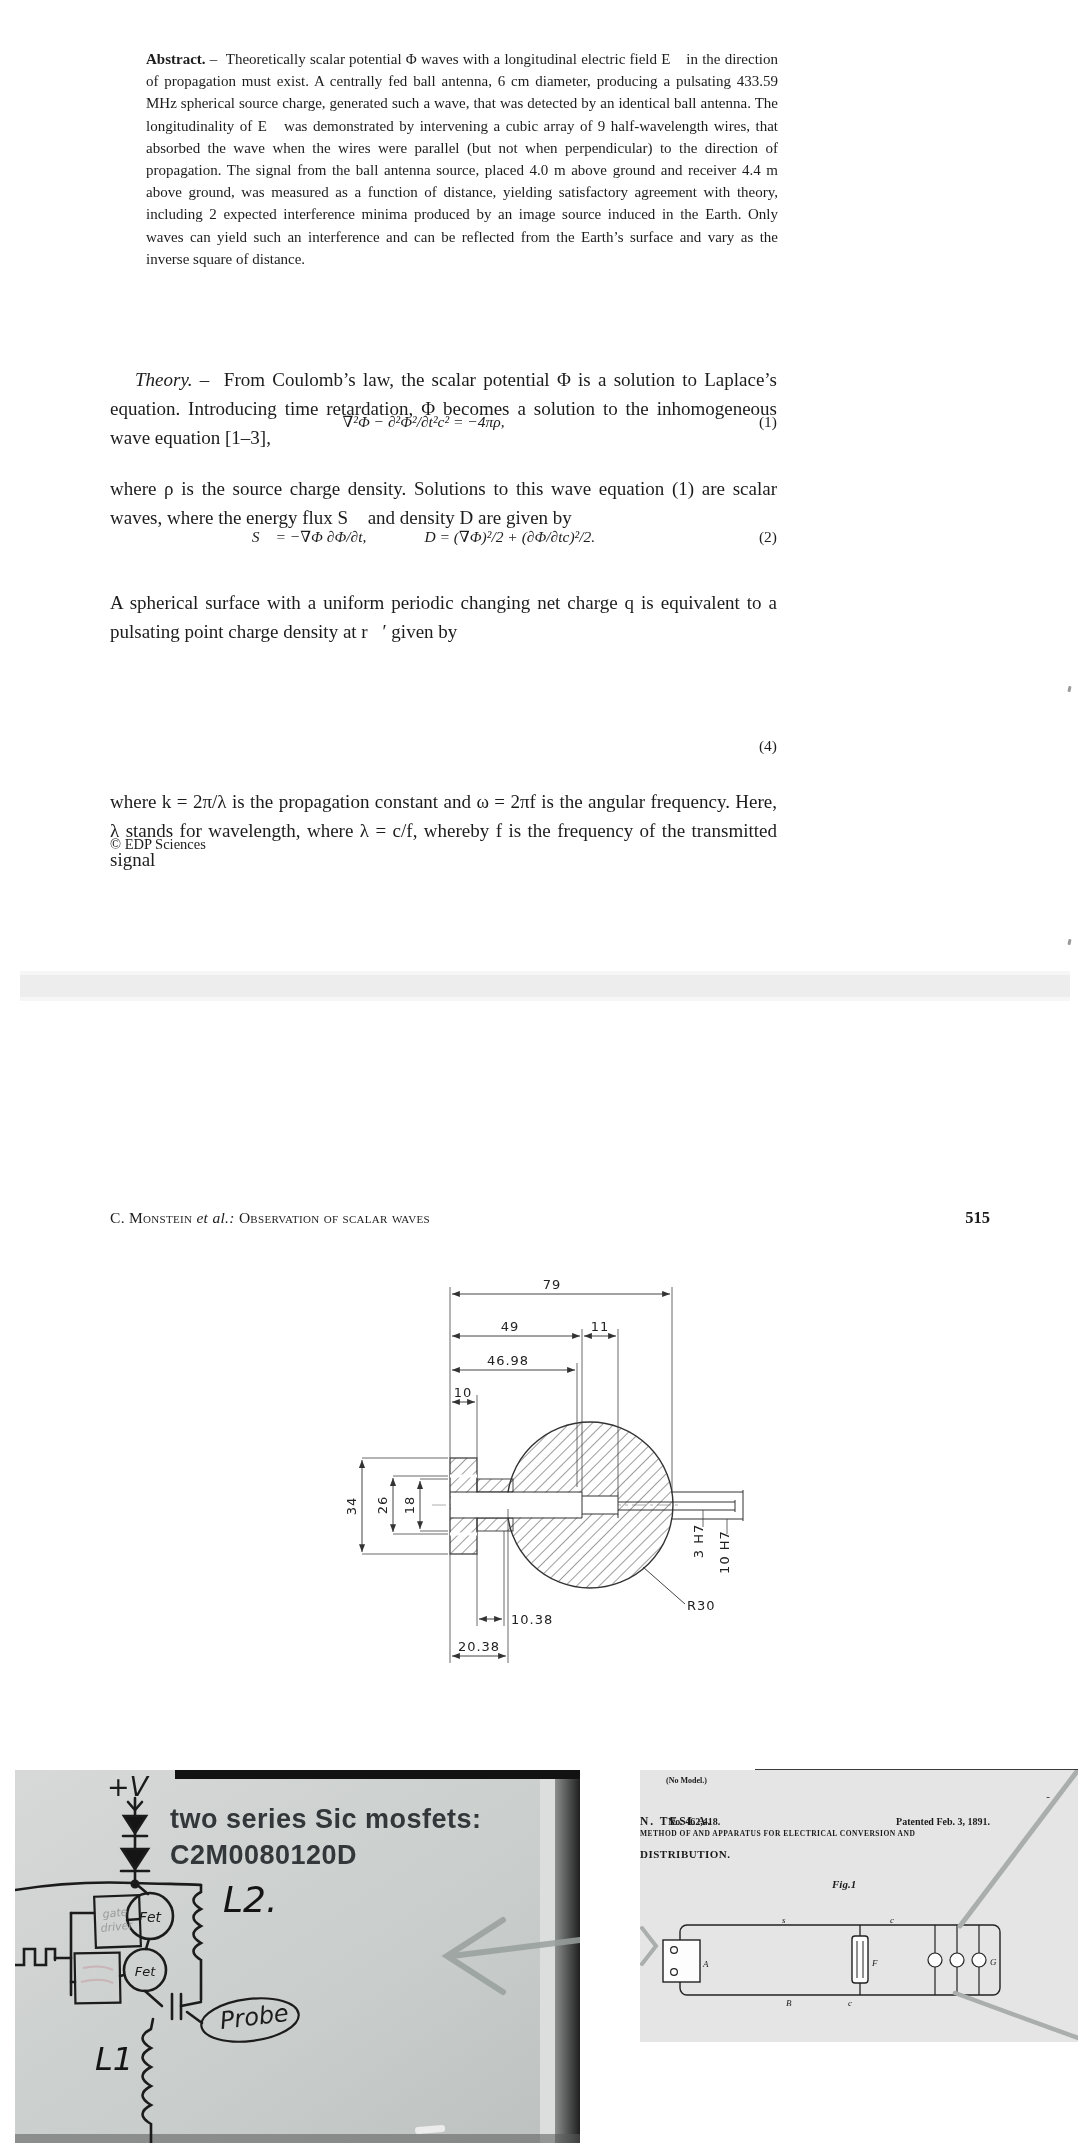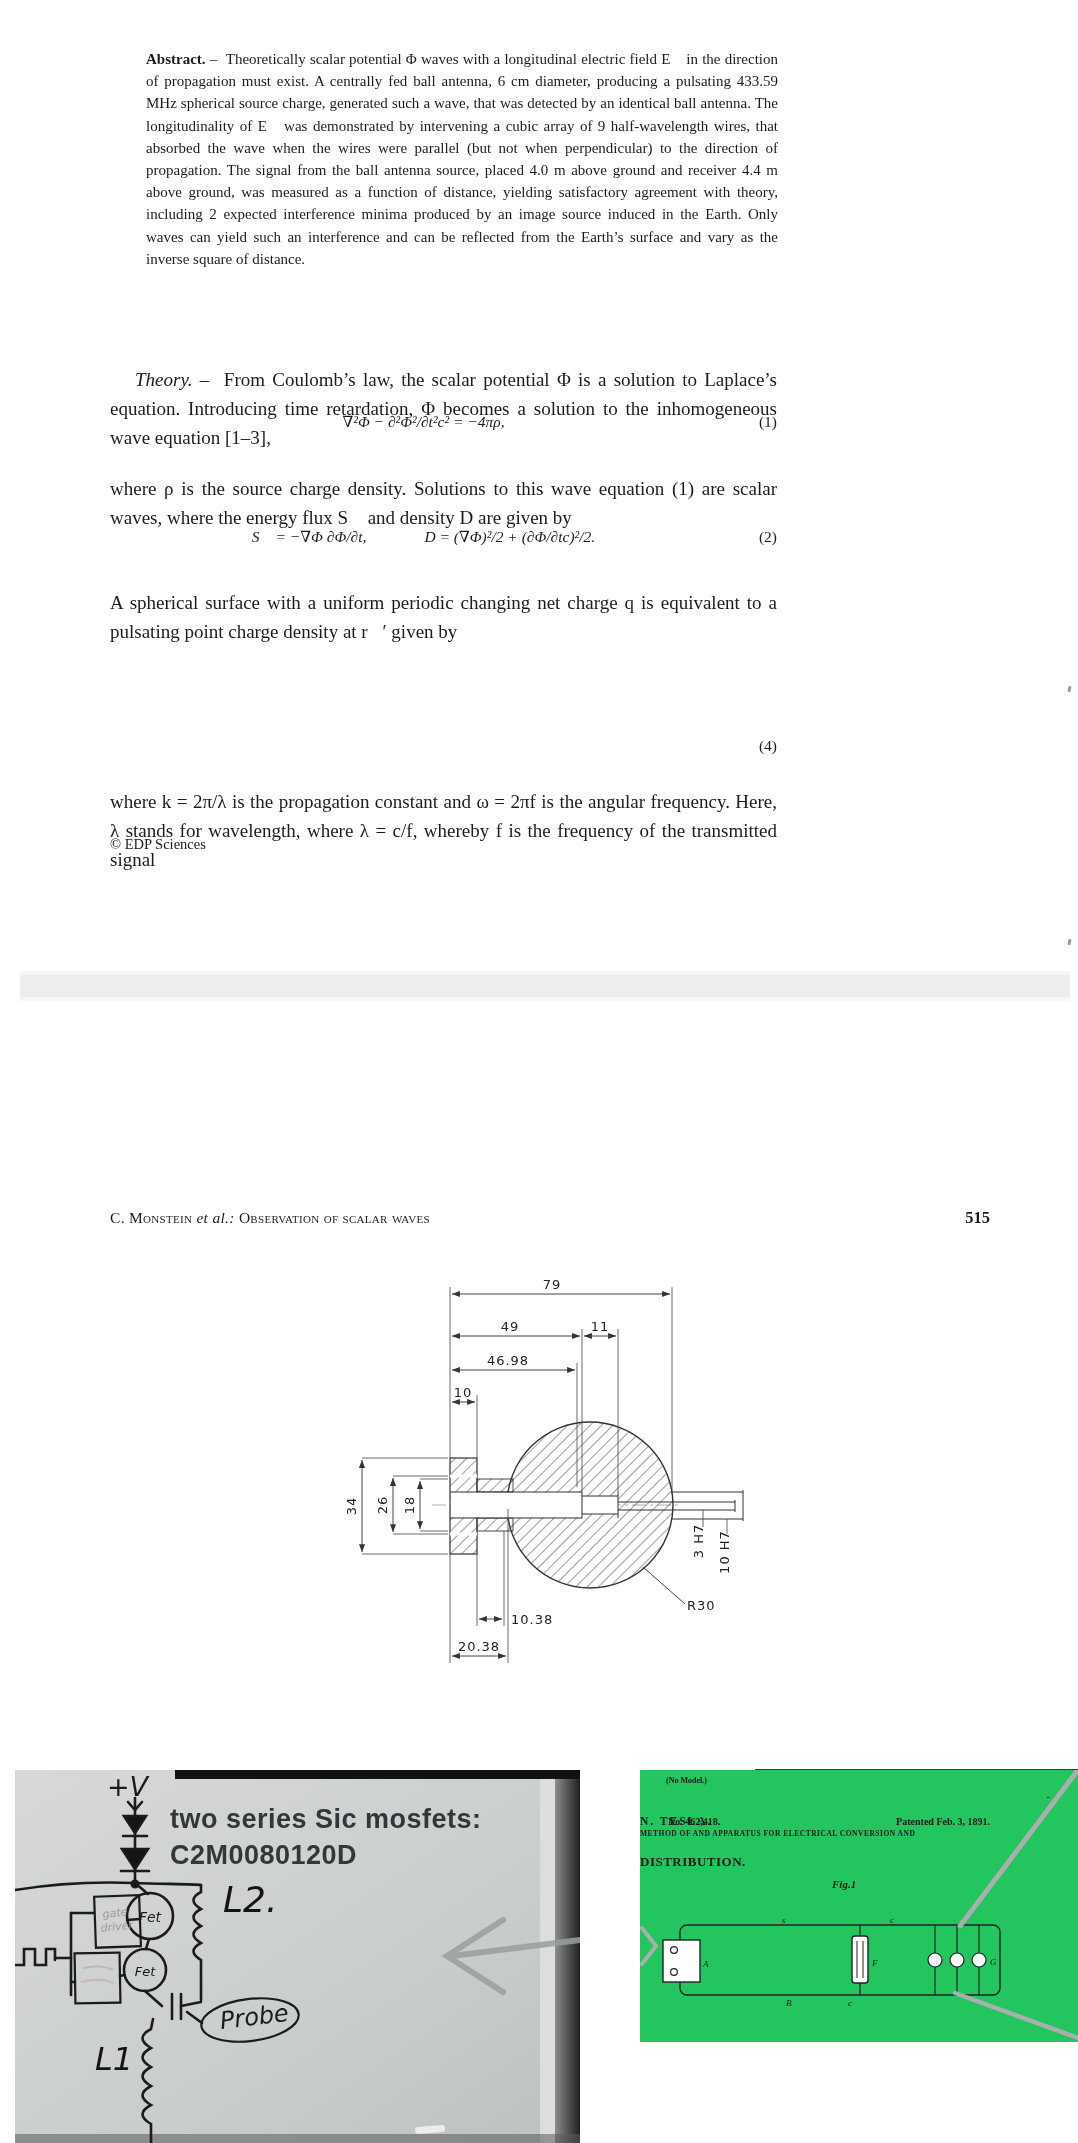--- a/index.html
+++ b/index.html
@@ -31,21 +31,21 @@
   .rh-page{font-weight:bold;font-size:16.5px;}
 
   .fig-caption{position:absolute;left:110px;top:1694px;width:680px;font-size:14.2px;}
 
   
   .drawing{position:absolute;left:280px;top:1237px;}
   .drawing text{font-family:"DejaVu Sans",sans-serif;font-size:13px;fill:#222;letter-spacing:1px;}
 
   
   .wb{position:absolute;left:15px;top:1770px;}
-  .patent{position:absolute;left:640px;top:1770px;width:438px;height:272px;background:#22c55e;}
+  .patent{position:absolute;left:640px;top:1770px;width:438px;height:272px;background:#e5e5e5;}
   .patent .ptxt{position:absolute;font-family:"Liberation Serif",serif;font-weight:bold;color:#1a1a1a;white-space:nowrap;}
   .p-center{left:0;width:100%;text-align:left;margin-top:36px;}
   .patent-top-line{position:absolute;left:755px;top:1769px;width:323px;height:2px;background:#3a3a3a;}
   .wb text{font-family:"DejaVu Sans",sans-serif;}
 </style>
 </head>
 <body>
 
 <div class="page">
 
@@ -261,21 +261,21 @@
       <path d="M437,186 L565,170"></path>
     </g>
   </svg>
 
   <div class="patent-top-line"></div>
 
   <div class="patent">
     <div class="ptxt" style="left:26px;top:6px;font-size:8px">(No Model.)</div>
     <div class="ptxt p-center" style="top:9px;font-size:11.5px;letter-spacing:2px">N. TESLA.</div>
     <div class="ptxt p-center" style="top:23px;font-size:7.5px;letter-spacing:0.5px">METHOD OF AND APPARATUS FOR ELECTRICAL CONVERSION AND</div>
-    <div class="ptxt p-center" style="top:48px;font-size:13px;letter-spacing:0.5px">DISTRIBUTION.</div>
+    <div class="ptxt p-center" style="top:42px;font-size:11px;letter-spacing:0.5px">DISTRIBUTION.</div>
     <div class="ptxt" style="left:28px;top:46px;font-size:10px">No. 462,418.</div>
     <div class="ptxt" style="right:88px;top:46px;font-size:10px">Patented Feb. 3, 1891.</div>
     <div class="ptxt" style="right:28px;top:20px;font-size:11px;font-weight:normal">-</div>
     <div class="ptxt" style="left:192px;top:108px;font-size:11px;font-style:italic">Fig.1</div>
 
     <svg width="438" height="272" viewBox="0 0 438 272" style="position:absolute;left:0;top:0">
 
       <rect x="40" y="155" width="320" height="70" rx="7" fill="none" stroke="#222" stroke-width="1.4"></rect>
 
       <rect x="23" y="170" width="37" height="42" fill="#fdfdfd" stroke="#222" stroke-width="1.4"></rect>

